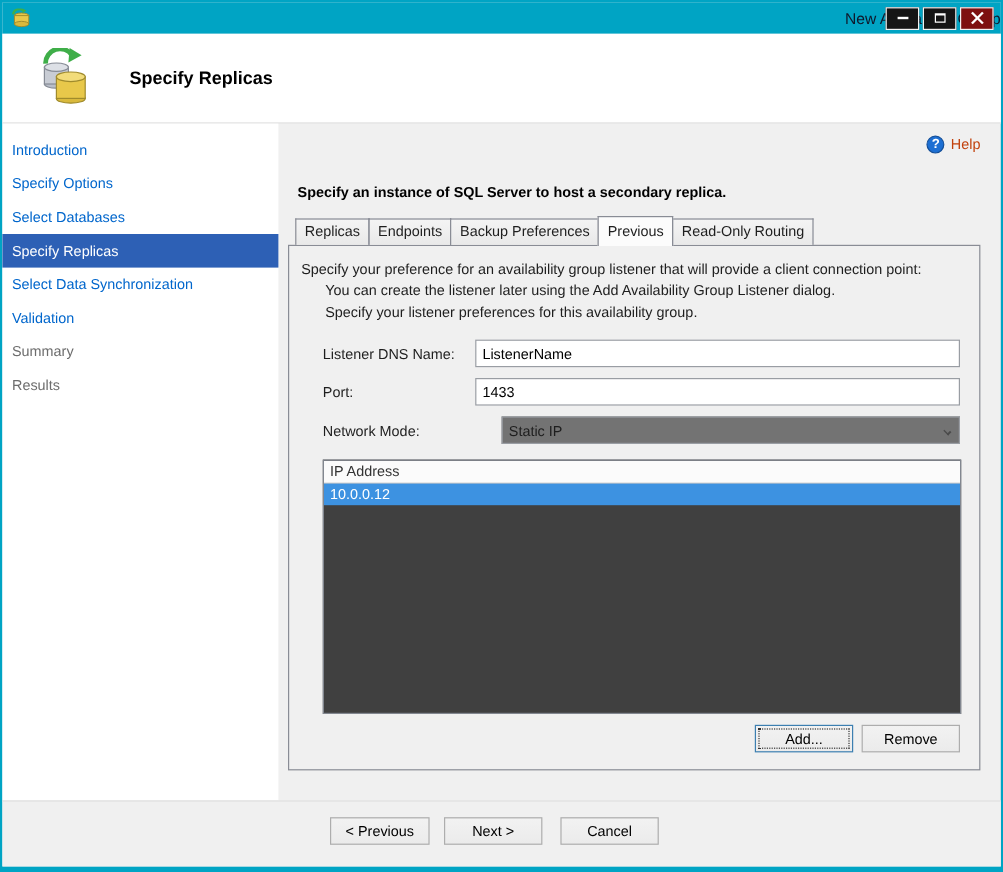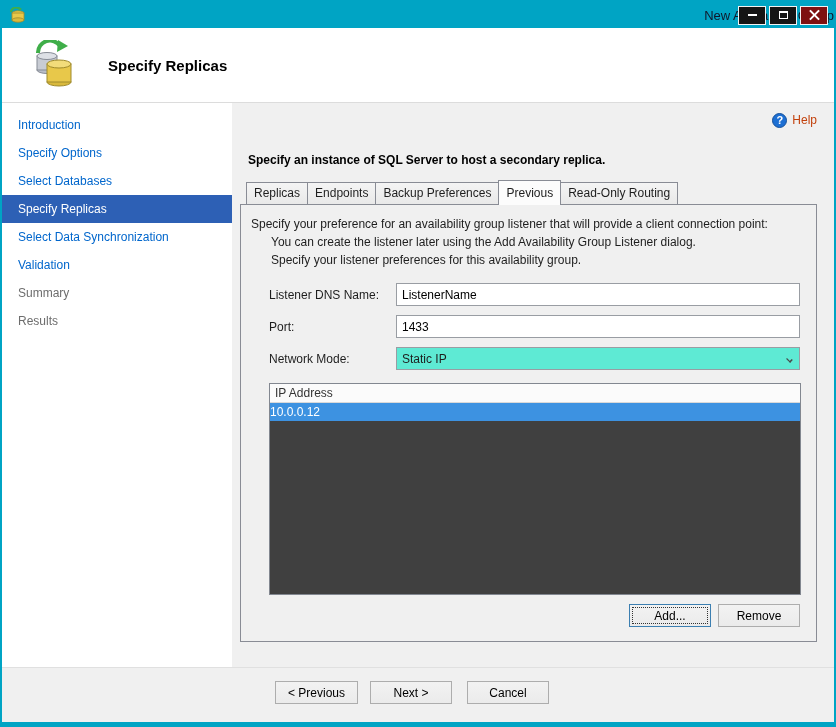--- a/index.html
+++ b/index.html
@@ -48,21 +48,21 @@
     border-bottom:1px solid #dcdcdc;
   }
   .header-icon { margin-left:28px; flex:none; }
   .header-title { margin-left:28px; font-size:15px; font-weight:bold; color:#000; }
 
   
   .body { flex:1; display:flex; min-height:0; }
 
   .sidebar { width:230px; flex:none; background:#ffffff; padding-top:8px; }
   .nav-item {
-    height:28px; display:flex; align-items:center; padding-left:16px;
+    height:28px; display:flex; align-items:center; padding-left:8px;
     cursor:default; white-space:nowrap;
   }
   .nav-item.link { color:#0066cc; }
   .nav-item.selected { background:#2d60b5; color:#ffffff; }
   .nav-item.disabled { color:#6d6d6d; }
 
   .main { flex:1; padding:8px 17px 0 8px; min-width:0; }
 
   .help-row { display:flex; justify-content:flex-end; align-items:center; height:18px; }
   .help-link { display:flex; align-items:center; gap:5px; cursor:pointer; }
@@ -109,38 +109,38 @@
   .radio-desc { margin:4px 0 0 20px; color:#1e1e1e; }
 
   .fields { margin:16px 6px 0 18px; }
   .field-row { display:flex; align-items:center; margin-bottom:9px; }
   .field-label { width:127px; flex:none; }
   .textbox {
     flex:1; height:23px; border:1px solid #999da3; background:#fff;
     font-family:inherit; font-size:12px; padding:2px 5px; color:#000;
   }
   .combo {
-    flex:1; height:23px; border:1px solid #999da3; background:#5eead4;
-    display:flex; align-items:center; padding-left:5px; position:relative; cursor:pointer;
+    flex:1; height:23px; border:1px solid #999da3; background:#737373;
+    display:flex; align-items:center; padding-left:5px; position:relative; cursor:pointer;margin-left:22px;
   }
   .combo-arrow {
     position:absolute; right:6px; top:8px;
     width:7px; height:7px; border-right:2px solid #4a4a4a; border-bottom:2px solid #4a4a4a;
     transform:rotate(45deg) scale(0.8,0.55); transform-origin:center;
   }
 
   .ip-list {
     margin:13px 5px 0 18px; height:212px; background:#404040;
     border:1px solid #828790; overflow:hidden;
   }
   .ip-list-header {
     height:19px; background:#fbfbfb; border-bottom:1px solid #d9d9d9;
     display:flex; align-items:center; padding-left:5px; color:#333; cursor:default;
   }
-  .ip-row { height:18px; display:flex; align-items:center; cursor:pointer; }
+  .ip-row { height:18px; display:flex; align-items:center; padding-left:5px; cursor:pointer; }
   .ip-row.selected { background:#3d92e1; color:#ffffff; }
 
   .list-btns { display:flex; justify-content:flex-end; gap:7px; margin:9px 6px 0 0; }
 
   .btn {
     min-width:82px; height:23px; padding:0 12px;
     background:linear-gradient(#f2f2f2,#ebebeb);
     border:1px solid #adadad; font-family:inherit; font-size:12px; color:#000;
     cursor:pointer;
   }

